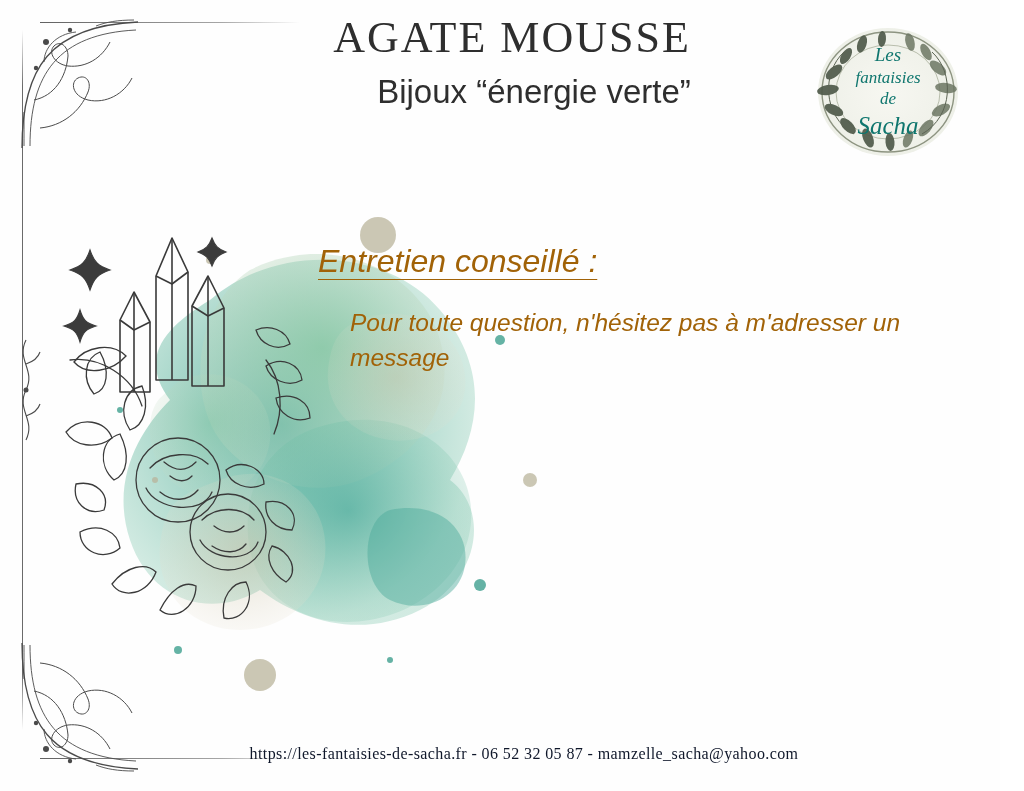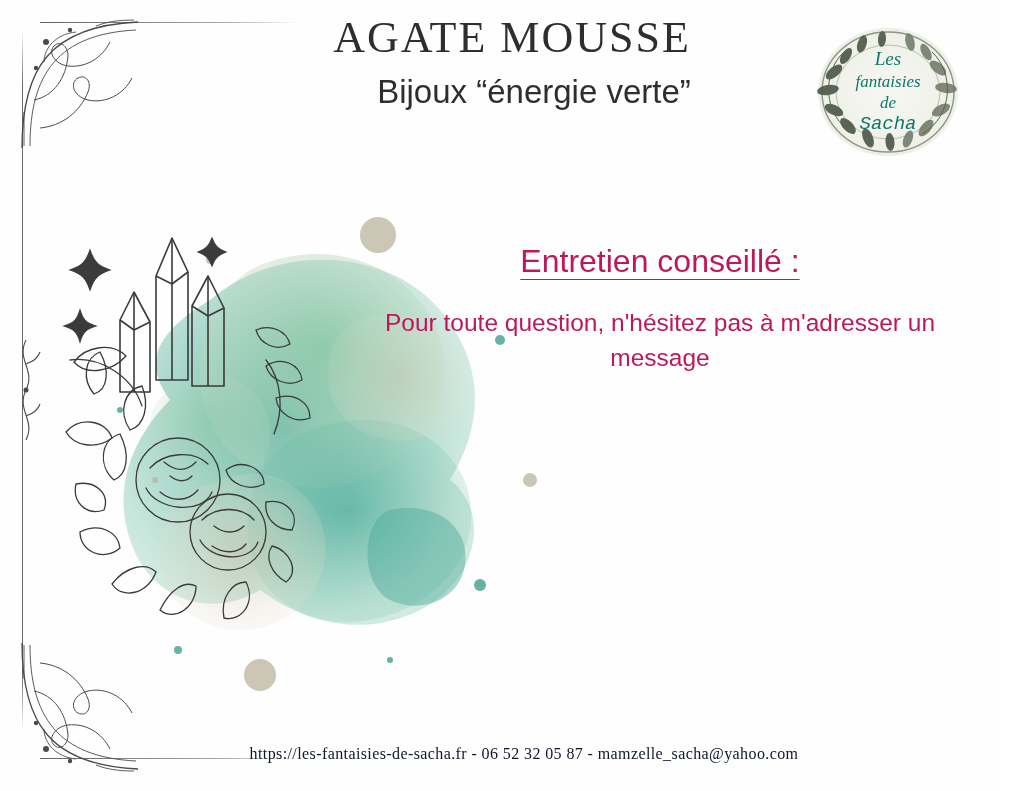--- a/index.html
+++ b/index.html
@@ -115,40 +115,40 @@
     align-items: center;
     justify-content: center;
     font-family: "Liberation Serif", serif;
     font-style: italic;
     color: #0f766e;
     line-height: 1.25;
     text-align: center;
   }
   .logo-l1 { font-size: 19px; }
   .logo-l2 { font-size: 17px; text-align: right; }
-  .logo-l3 { font-size: 19px; font-family: Liberation Mono, monospace; }
+  .logo-l3 { font-size: 25px; }
 
   
   .art {
     position: absolute;
     left: 60px;
     top: 180px;
     width: 560px;
     height: 520px;
   }
   .art svg { display: block; }
 
   
   .content {
     position: absolute;
     left: 318px;
     top: 243px;
     width: 684px;
-    text-align: center;
-    color: #be185d;
+    color: #a16207;
+    font-style: italic;
   }
   .content h2 {
     font-family: "Liberation Sans", sans-serif;
     font-weight: 400;
     font-size: 32px;
     margin: 0 0 26px 0;
     text-decoration: underline;
     text-underline-offset: 7px;
     text-decoration-thickness: 1px;
   }

